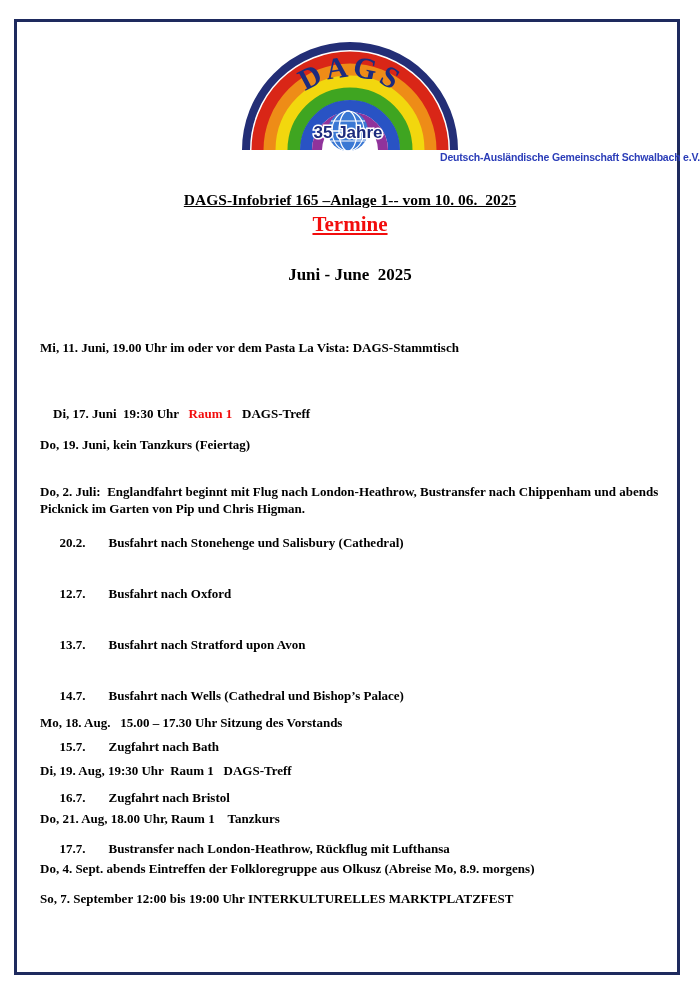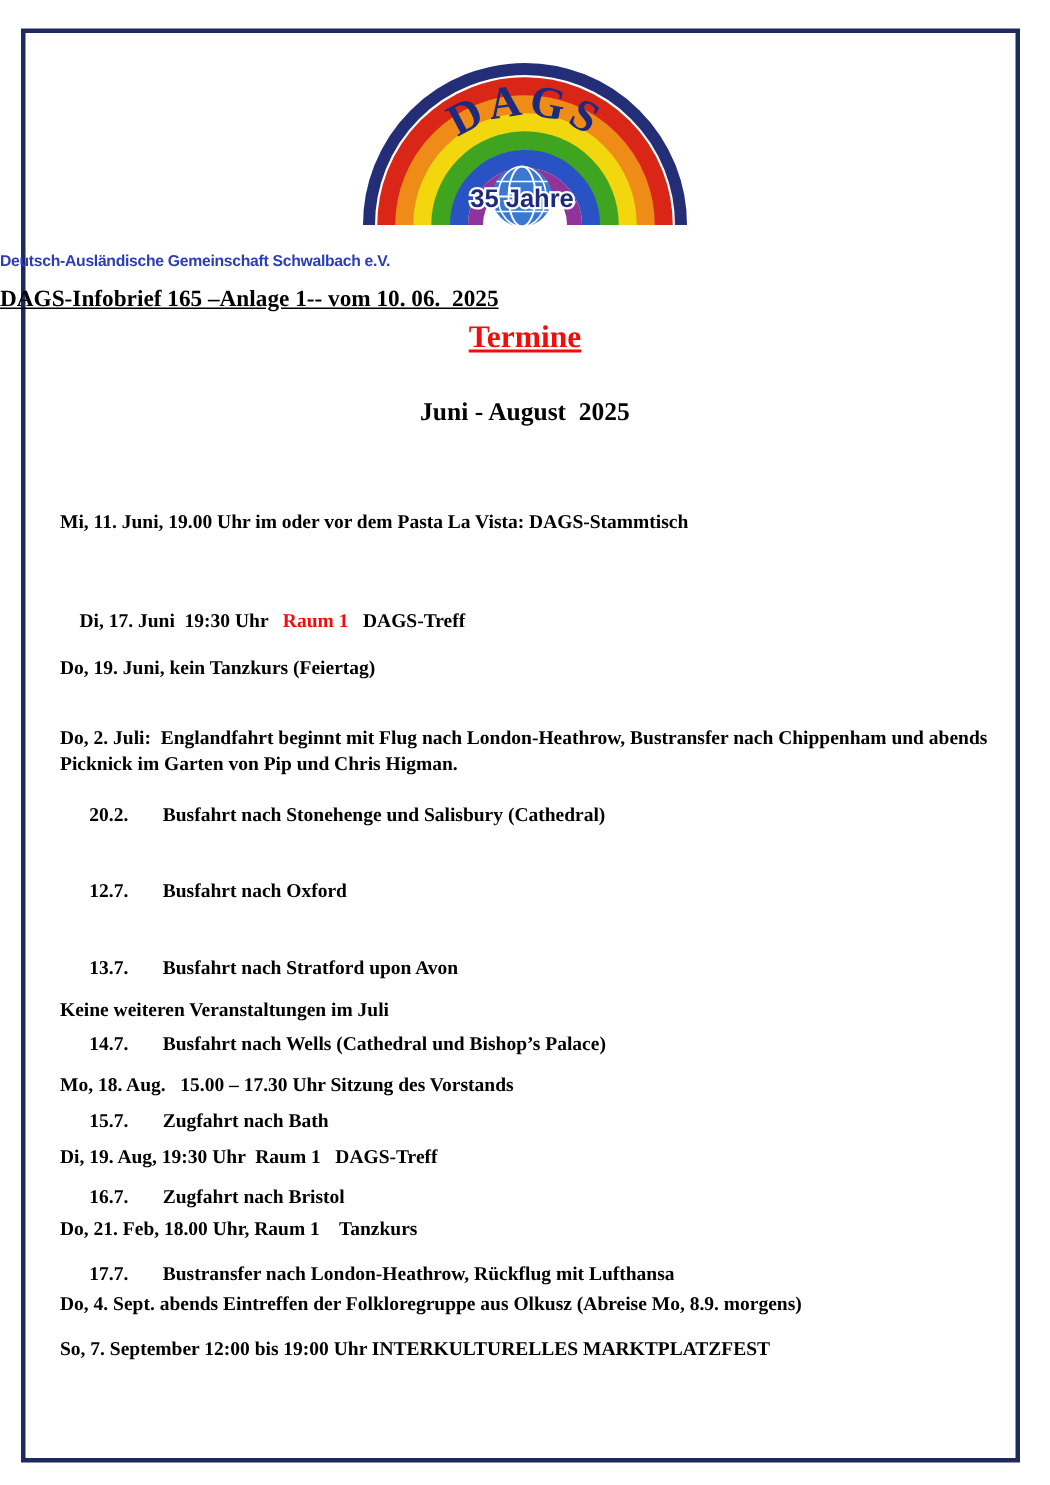--- a/index.html
+++ b/index.html
@@ -19,32 +19,32 @@
     box-sizing: border-box;
   }
   .logo-svg {
     position: absolute;
     top: 40px; left: 50%;
     transform: translateX(-50%);
     overflow: visible;
   }
   .logo-caption {
     position: absolute;
-    top: 168px; left: 0; right: 0;
-    text-align: left;
+    top: 151px; left: 0; right: 0;
+    text-align: right;
     font-family: "Liberation Sans", sans-serif;
     font-weight: bold;
     font-size: 10.5px;
     letter-spacing: -0.2px;
     color: #2b3db8;
   }
   .doc-title {
     position: absolute;
     top: 191px; left: 0; right: 0;
-    text-align: left;
+    text-align: center;
     font-size: 15.5px;
     font-weight: bold;
     color: #000000;
   }
   .doc-title span { text-decoration: underline; white-space: pre; }
   .doc-subtitle {
     position: absolute;
     top: 212px; left: 0; right: 0;
     text-align: center;
     font-size: 21px;
@@ -118,21 +118,21 @@
   </svg>
 
   <div class="logo-caption">Deutsch-Ausländische Gemeinschaft Schwalbach e.V.</div>
 
   <div class="doc-title">
     <span>DAGS-Infobrief 165 –Anlage 1-- vom 10. 06.  2025</span>
   </div>
   <div class="doc-subtitle">
     <span>Termine</span>
   </div>
-  <div class="doc-period">Juni - August  2025</div>
+  <div class="doc-period">Juni - June  2025</div>
 
   <div class="evt e1">Mi, 11. Juni, 19.00 Uhr im oder vor dem Pasta La Vista: DAGS-Stammtisch</div>
   <div class="evt e2">
     <span>Di, 17. Juni  19:30 Uhr   </span><span class="room-red">Raum 1</span><span>   DAGS-Treff</span>
   </div>
   <div class="evt e3">Do, 19. Juni, kein Tanzkurs (Feiertag)</div>
 
   <div class="evt trip-intro">Do, 2. Juli:  Englandfahrt beginnt mit Flug nach London-Heathrow, Bustransfer nach Chippenham und abends Picknick im Garten von Pip und Chris Higman.</div>
 
   <div class="evt itinerary">
@@ -152,21 +152,20 @@
       <span class="date">15.7.</span><span>Zugfahrt nach Bath</span>
     </div>
     <div class="row">
       <span class="date">16.7.</span><span>Zugfahrt nach Bristol</span>
     </div>
     <div class="row">
       <span class="date">17.7.</span><span>Bustransfer nach London-Heathrow, Rückflug mit Lufthansa</span>
     </div>
   </div>
 
-  <div class="evt note">Keine weiteren Veranstaltungen im Juli</div>
 
   <div class="evt a1">Mo, 18. Aug.   15.00 – 17.30 Uhr Sitzung des Vorstands</div>
   <div class="evt a2">Di, 19. Aug, 19:30 Uhr  Raum 1   DAGS-Treff</div>
-  <div class="evt a3">Do, 21. Feb, 18.00 Uhr, Raum 1    Tanzkurs</div>
+  <div class="evt a3">Do, 21. Aug, 18.00 Uhr, Raum 1    Tanzkurs</div>
 
   <div class="evt s1">Do, 4. Sept. abends Eintreffen der Folkloregruppe aus Olkusz (Abreise Mo, 8.9. morgens)</div>
   <div class="evt s2">So, 7. September 12:00 bis 19:00 Uhr INTERKULTURELLES MARKTPLATZFEST</div>
 </div>
 
 </body></html>

